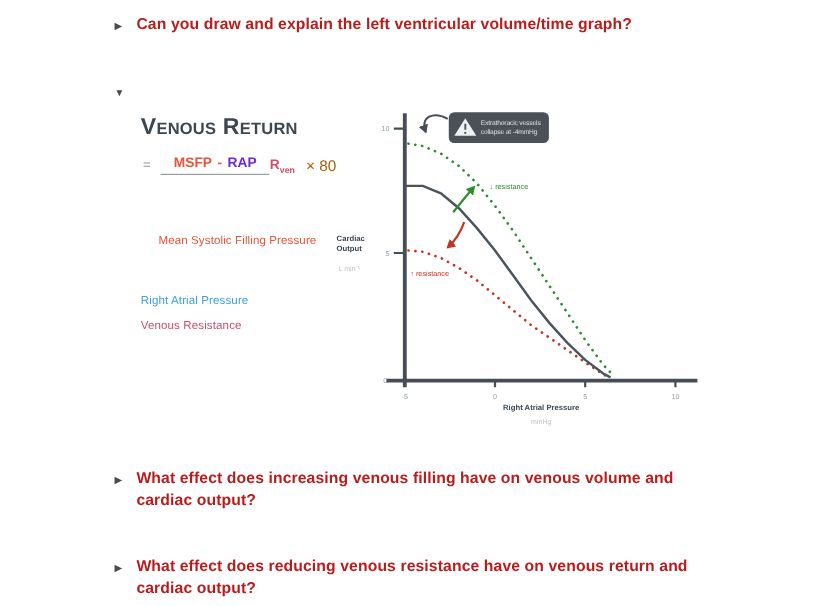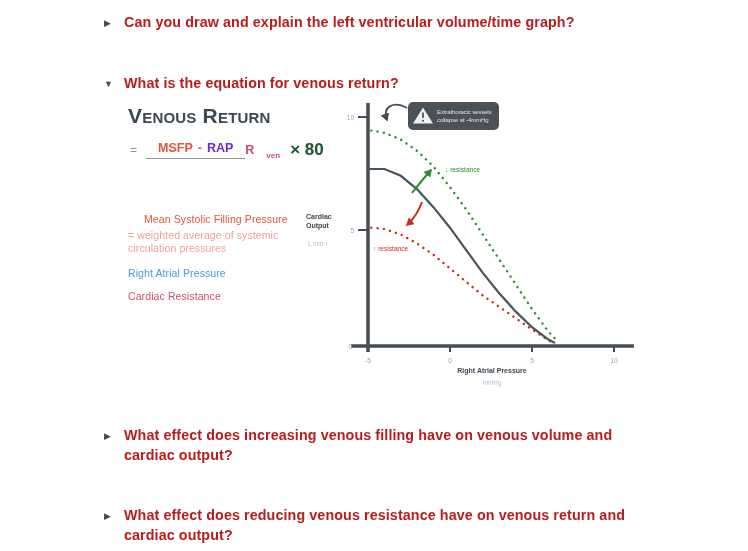--- a/index.html
+++ b/index.html
@@ -13,22 +13,22 @@
   .diagram{position:absolute;left:128px;top:98px;width:514px;height:296px;background:#fff;}
   .d-title{position:absolute;left:0;top:6px;font-size:21px;font-weight:600;color:#3b4852;
            font-variant:small-caps;letter-spacing:0.2px;}
   .equation{position:absolute;left:2px;top:42px;display:flex;align-items:center;
             color:#8d969b;font-size:12px;}
   .frac{display:inline-flex;flex-direction:row;align-items:center;margin:0 10px 0 9px;}
   .num{padding:0 12px 3px;border-bottom:1.5px solid #8d969b;display:flex;gap:5px;
        font-size:12.5px;font-weight:600;}
   .c-msfp{color:#e8533c;} .c-minus{color:#e8533c;} .c-rap{color:#6d28d9;}
   .den{padding-top:3px;color:#ca4f6a;font-size:12.5px;font-weight:600;}
-  .den sub{font-size:8px;margin-left:12px;}
-  .times{color:#14532d;font-size:17px;font-weight:bold;}
+  .den sub{font-size:8px;}
+  .times{color:#a16207;font-size:14px;}
   .lg{position:absolute;left:0;font-size:10.5px;letter-spacing:0.1px;}
   .lg-msfp{top:115px;color:#e8533c;padding-left:16px;}
   .lg-msfp-sub{top:131px;color:#f2a196;width:160px;line-height:13px;}
   .lg-rap{top:169px;color:#41a0dc;}
   .lg-ven{top:192px;color:#ca4f6a;}
   .graph{position:absolute;left:168px;top:2px;}
   svg text{font-family:"Liberation Sans",sans-serif;}
   .tick{font-size:6.5px;fill:#98a1a6;}
   .axis-title{font-size:7px;font-weight:bold;fill:#3b4852;}
   .axis-unit{font-size:6.3px;fill:#b7bec2;}
@@ -39,43 +39,41 @@
 </head>
 <body>
 
 <div class="qrow" style="top:13px;">
   <span class="tri">▶</span>
   <span class="qtext">Can you draw and explain the left ventricular volume/time graph?</span>
 </div>
 
 <div class="qrow" style="top:74px;">
   <span class="tri">▼</span>
-  <span class="qtext">What is the equation for venous return?</span>
 </div>
 
 <div class="diagram">
   <div class="d-title">Venous Return</div>
 
   <div class="equation">
     <span>=</span>
     <span class="frac">
       <span class="num">
         <span class="c-msfp">MSFP</span>
         <span class="c-minus">-</span>
         <span class="c-rap">RAP</span>
       </span>
       <span class="den"><span>R</span><sub>ven</sub></span>
     </span>
     <span class="times">× 80</span>
   </div>
 
   <div class="lg lg-msfp">Mean Systolic Filling Pressure</div>
-  <div class="lg lg-msfp-sub">= weighted average of systemic circulation pressures</div>
   <div class="lg lg-rap">Right Atrial Pressure</div>
-  <div class="lg lg-ven">Cardiac Resistance</div>
+  <div class="lg lg-ven">Venous Resistance</div>
 
   <svg class="graph" width="344" height="294" viewBox="0 0 344 294">
     <defs>
       <marker id="ah-g" markerUnits="userSpaceOnUse" markerWidth="9" markerHeight="9" refX="6.5" refY="4.5" orient="auto">
         <path d="M0,0 L8,4.5 L0,9 Z" fill="#2d8c2d"></path>
       </marker>
       <marker id="ah-r" markerUnits="userSpaceOnUse" markerWidth="9" markerHeight="9" refX="6.5" refY="4.5" orient="auto">
         <path d="M0,0 L8,4.5 L0,9 Z" fill="#c5321f"></path>
       </marker>
       <marker id="ah-d" markerUnits="userSpaceOnUse" markerWidth="9" markerHeight="9" refX="6.5" refY="4.5" orient="auto">

